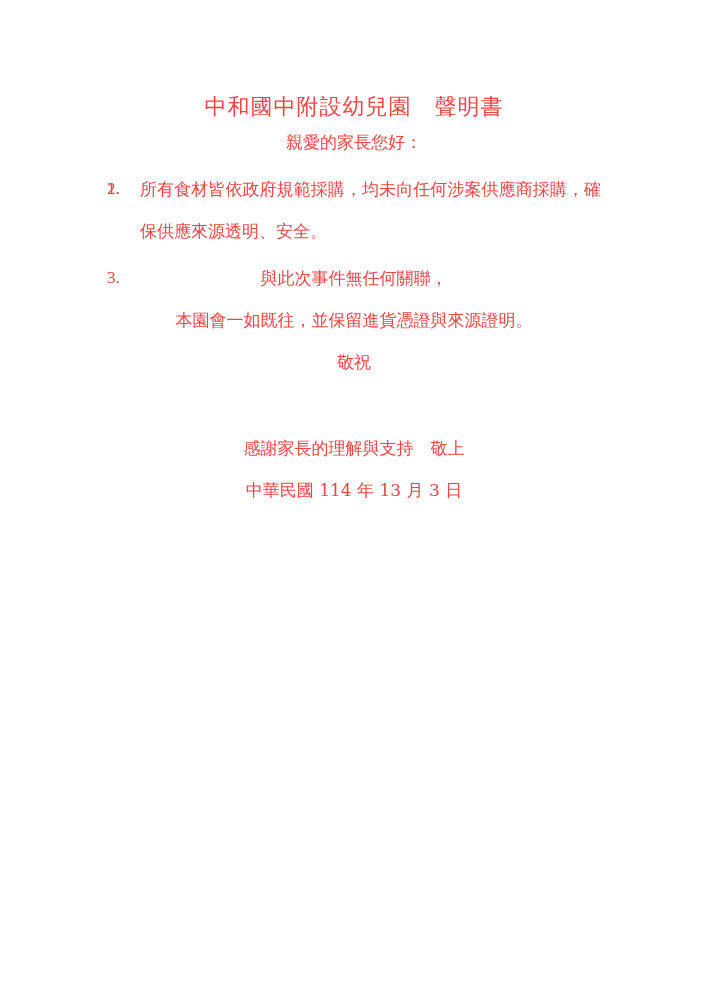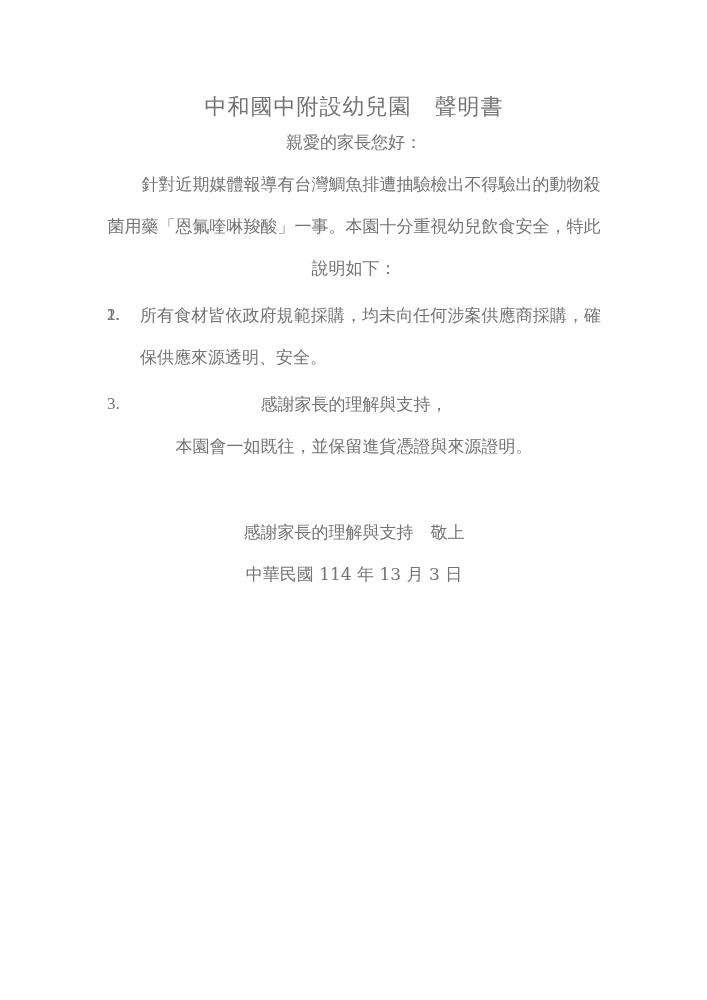--- a/index.html
+++ b/index.html
@@ -5,21 +5,21 @@
   html, body {
     margin: 0;
     padding: 0;
     background: #ffffff;
   }
   .page {
     position: relative;
     width: 707px;
     height: 1000px;
     background: #ffffff;
-    color: #737373;
+    color: #ef4444;
     font-family: "DejaVu Serif", "Liberation Serif", serif;
     box-sizing: border-box;
     padding: 93px 106px 0 107px;
     overflow: hidden;
   }
   .title {
     margin: 0;
     font-size: 22px;
     font-weight: normal;
     text-align: center;
@@ -65,36 +65,36 @@
   }
 </style>
 </head>
 <body>
 
 <div class="page">
   <h1 class="title">中和國中附設幼兒園　聲明書</h1>
 
   <p class="greeting">親愛的家長您好：</p>
 
-  <p class="intro">針對近期媒體報導有台灣鯛魚排遭抽驗檢出不得驗出的動物殺菌用藥「恩氟喹啉羧酸」一事。本園十分重視幼兒飲食安全，特此說明如下：</p>
 
   <ol class="list">
     <li class="list-item">
       <span class="list-num">1.</span>
     </li>
     <li class="list-item">
       <span class="list-num">2.</span>
       <span>所有食材皆依政府規範採購，均未向任何涉案供應商採購，確保供應來源透明、安全。</span>
     </li>
     <li class="list-item">
       <span class="list-num">3.</span>
     </li>
   </ol>
 
-  <p>感謝家長的理解與支持，</p>
+  <p>與此次事件無任何關聯，</p>
   <p>本園會一如既往，並保留進貨憑證與來源證明。</p>
 
+  <p class="salutation">敬祝</p>
 
   <div class="sig-block">
     <p>感謝家長的理解與支持　敬上</p>
     <p>中華民國 114 年 13 月 3 日</p>
   </div>
 </div>
 
 </body></html>

